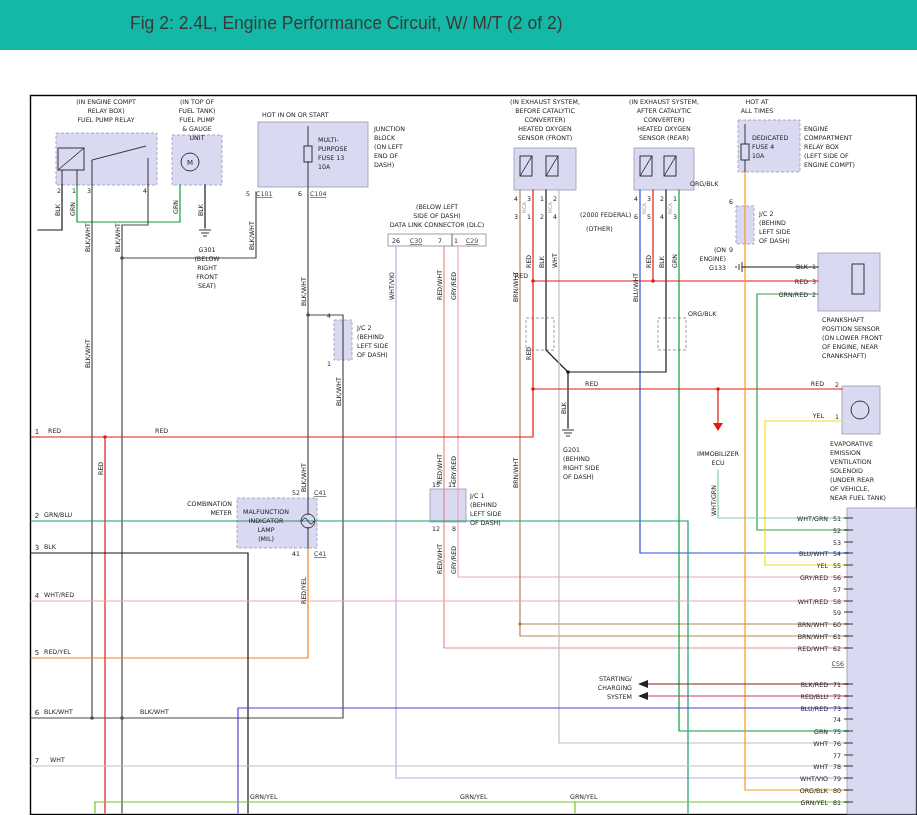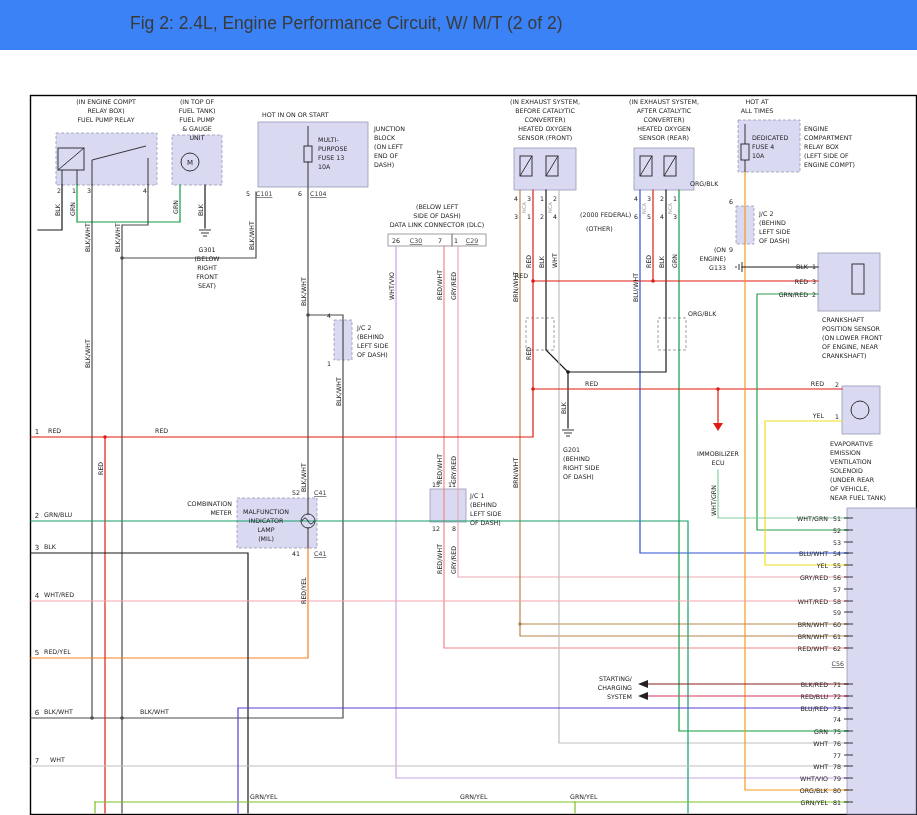--- a/index.html
+++ b/index.html
@@ -1,18 +1,18 @@
 <!DOCTYPE html>
 <html><head>
 <meta charset="utf-8">
 <style>
   *{margin:0;padding:0;box-sizing:border-box}
   html,body{width:917px;height:815px;background:#fff;font-family:"Liberation Sans",sans-serif;overflow:hidden}
   .page{position:relative;width:917px;height:815px}
-  .header{position:absolute;top:0;left:0;width:917px;height:50px;background:#3b82f6;z-index:2}
+  .header{position:absolute;top:0;left:0;width:917px;height:50px;background:#14b8a6;z-index:2}
   .header span{position:absolute;left:130px;top:13px;font-size:17.5px;color:#3a3a3a}
   svg{position:absolute;top:0;left:0;z-index:1}
   .t{font-family:"DejaVu Sans",sans-serif;font-size:6.3px;fill:#1c1c1c}
   .b7{font-size:7px}
   .u{text-decoration:underline;fill:#444}
   .nca{font-family:"DejaVu Sans",sans-serif;font-size:5.2px;fill:#999}
   .wire{fill:none;stroke-width:1.2;stroke-linecap:square}
   .bx{fill:#d9d9f2;stroke:#9a9ab8;stroke-width:0.8}
   .nb{fill:none;stroke:#777;stroke-width:0.7}
   .dash{stroke-dasharray:3,2}

